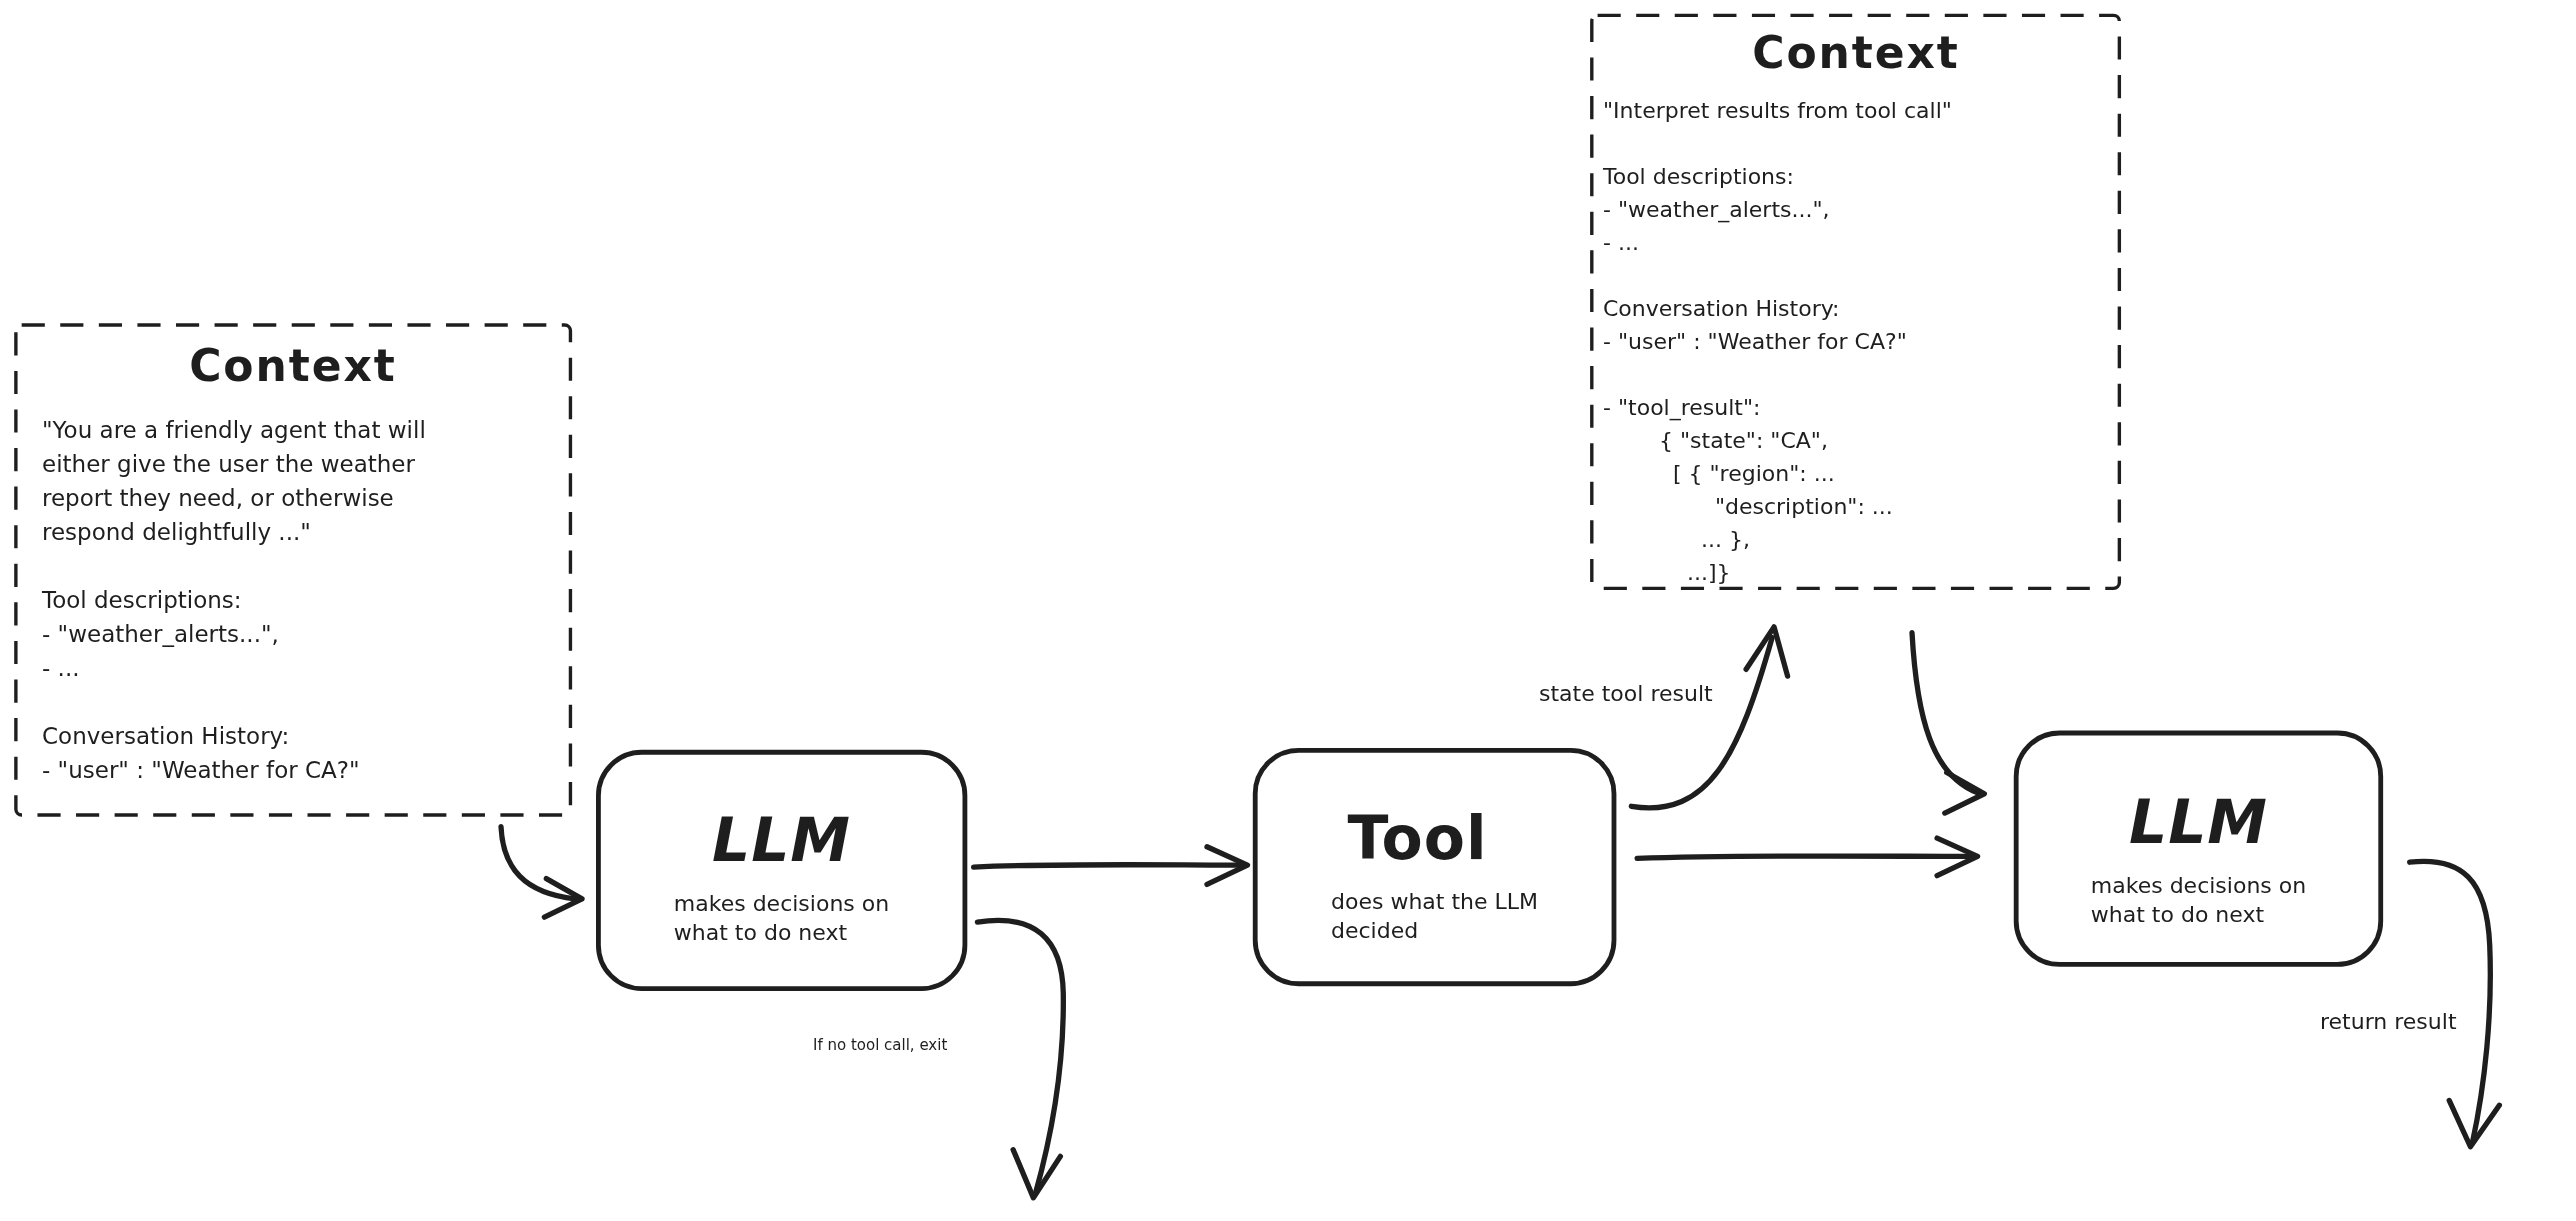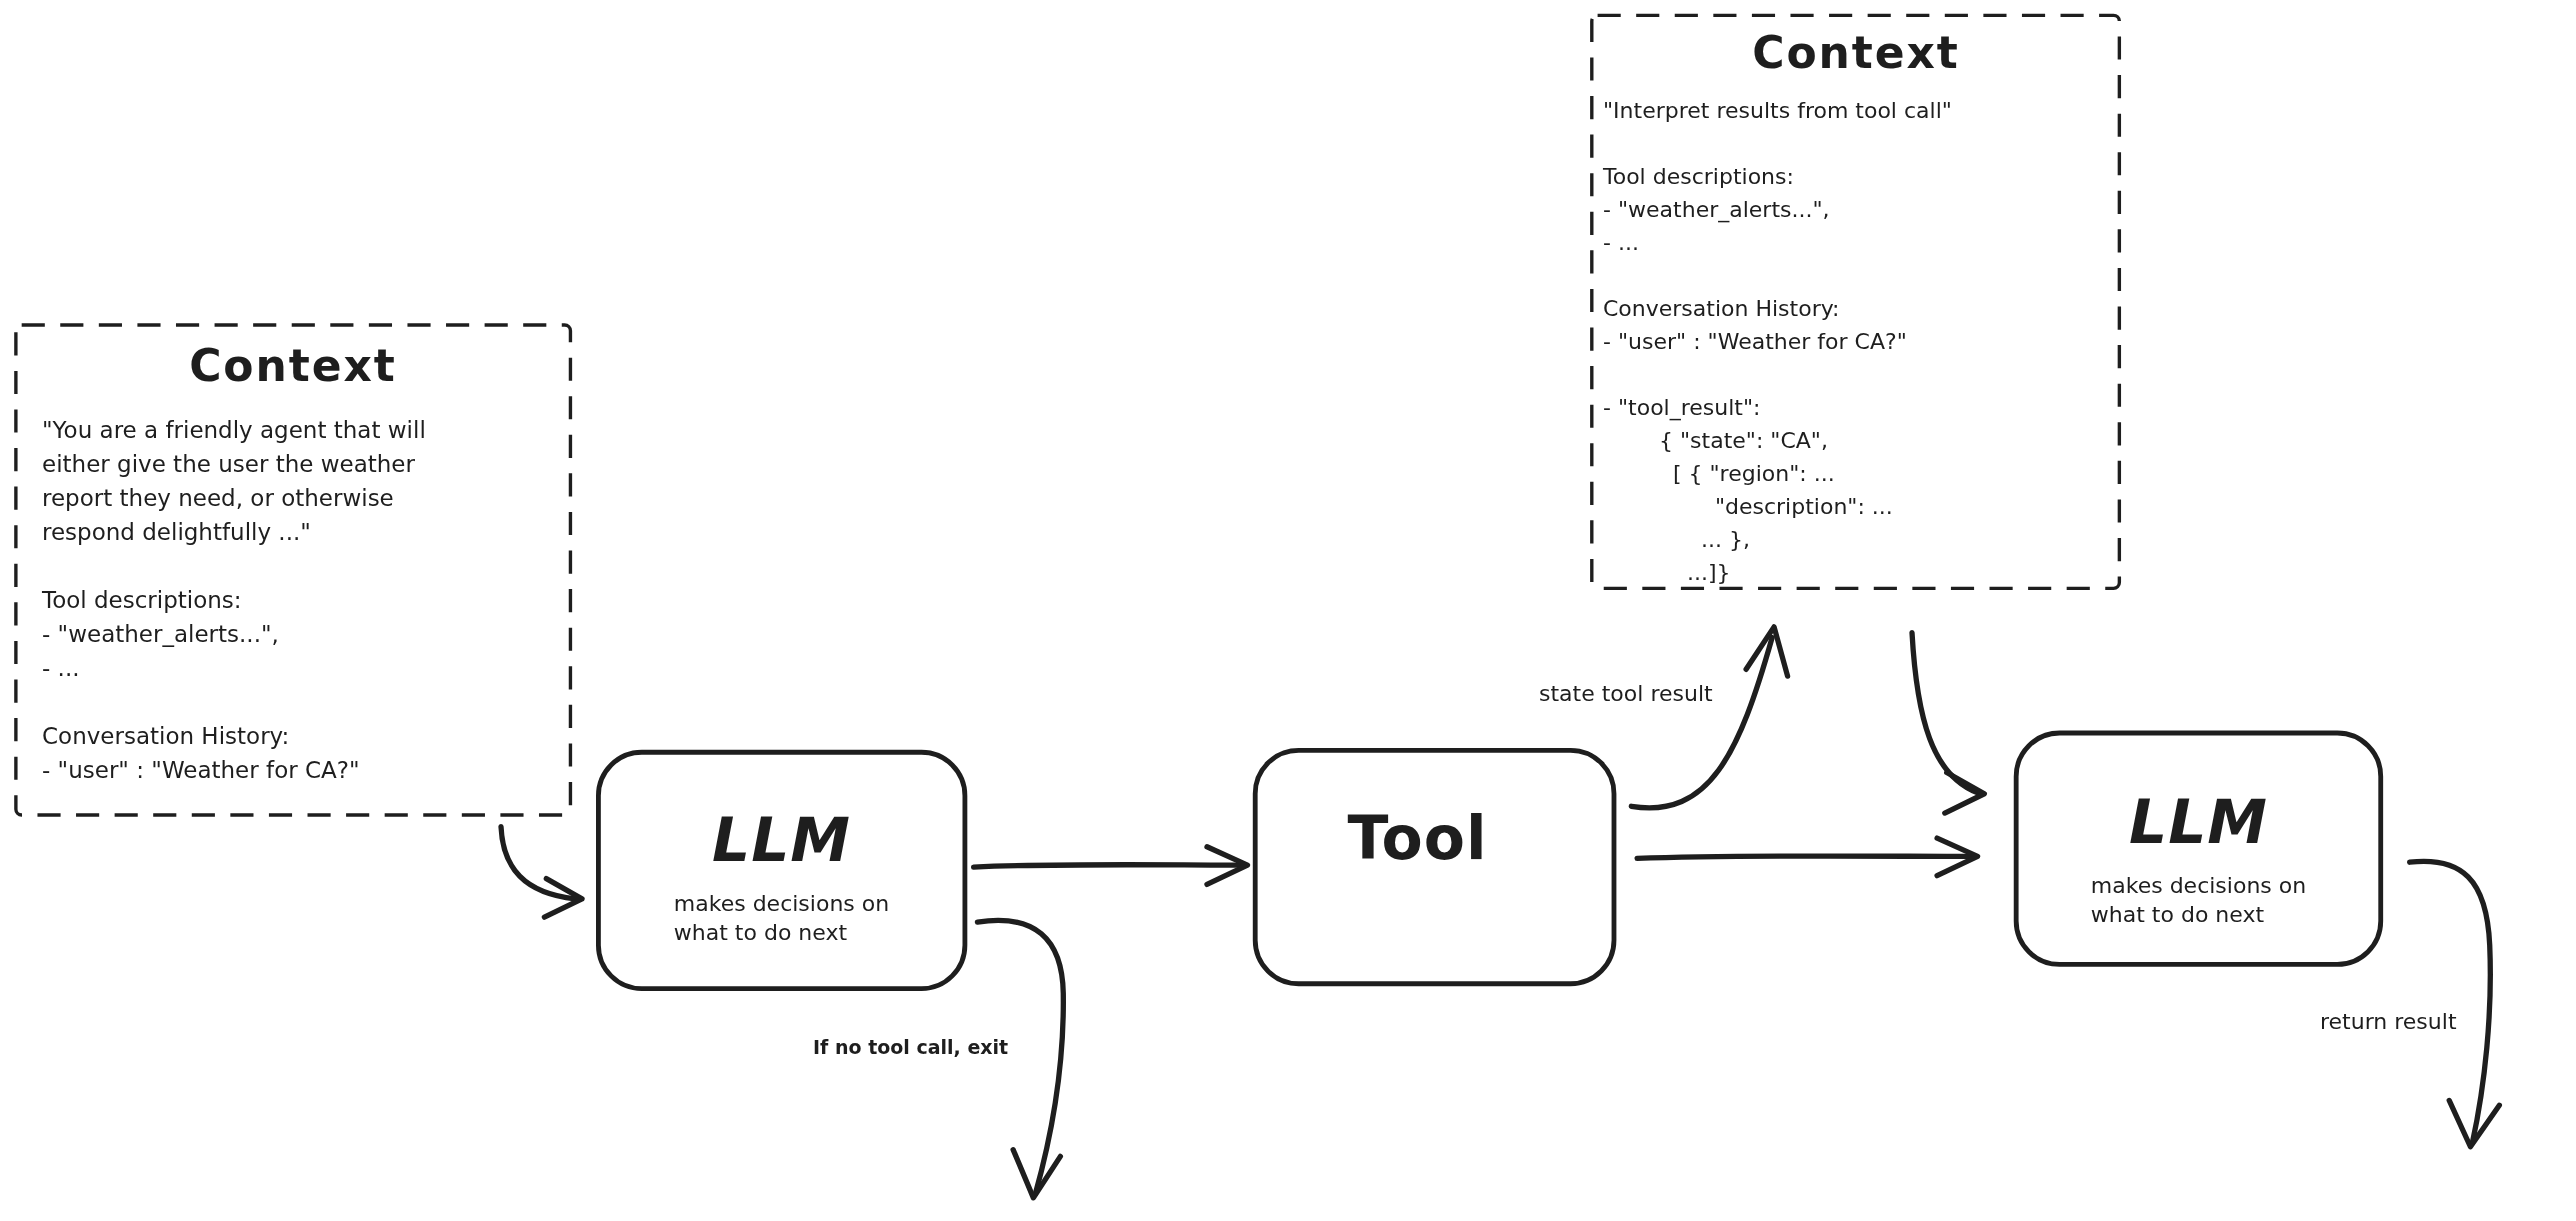--- a/index.html
+++ b/index.html
@@ -132,25 +132,29 @@
               ... },
             ...]}</div>
 
   <div class="node-title italic" style="left:598px; top:805px; width:367px;">LLM</div>
   <div class="node-sub" style="left:598px; top:889px; width:367px;">
     <span>makes decisions on
 what to do next</span>
   </div>
 
   <div class="node-title" style="left:1238px; top:803px; width:359px;">Tool</div>
+  <div class="node-sub" style="left:1255px; top:887px; width:359px;">
+    <span>does what the LLM
+decided</span>
+  </div>
 
   <div class="node-title italic" style="left:2016px; top:787px; width:365px;">LLM</div>
   <div class="node-sub" style="left:2016px; top:871px; width:365px;">
     <span>makes decisions on
 what to do next</span>
   </div>
 
   <div class="edge-label" style="left:1539px; top:681px;">state tool result</div>
-  <div class="edge-label" style="left:813px; top:1036px; font-size:19px;font-weight:bold;">If no tool call, exit</div>
+  <div class="edge-label" style="left:813px; top:1036px; font-size:15px;">If no tool call, exit</div>
   <div class="edge-label" style="left:2320px; top:1009px;">return result</div>
 
 </div>
 
 
 </body></html>

